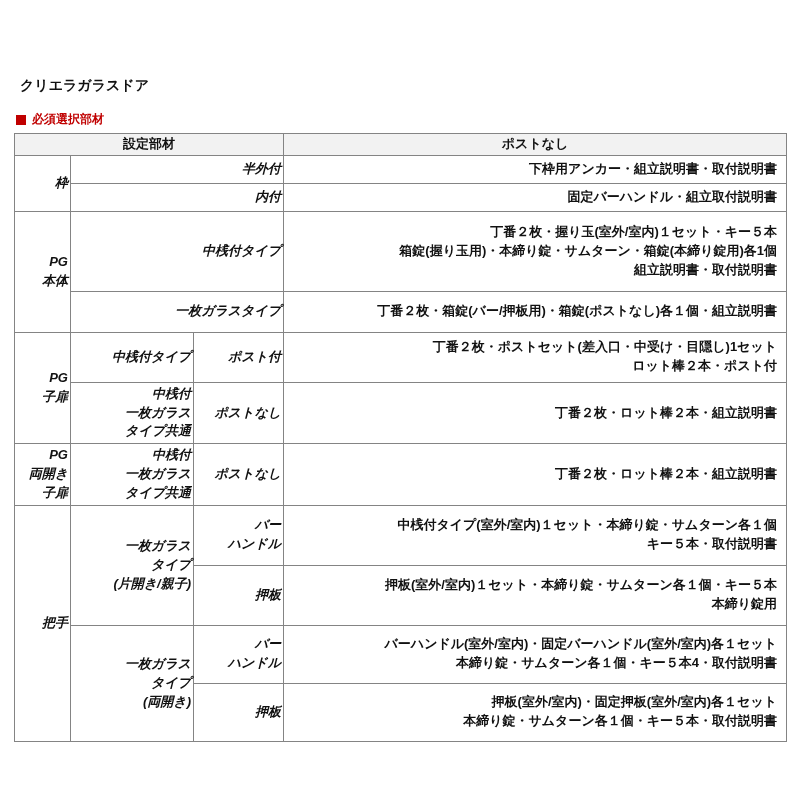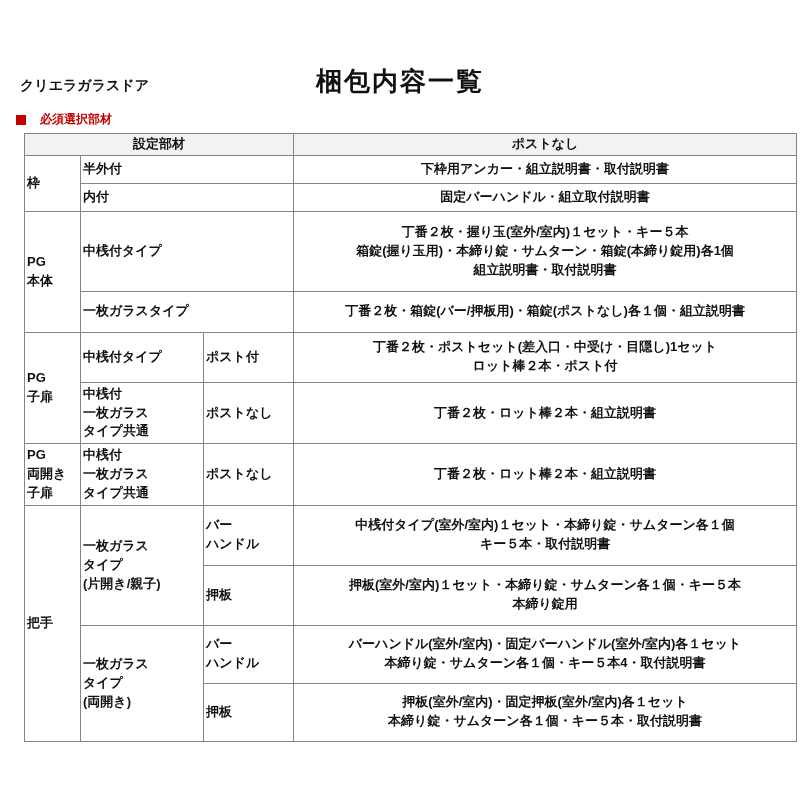--- a/index.html
+++ b/index.html
@@ -16,58 +16,57 @@
     position: absolute; left: 20px; top: 77px;
     font-size: 14px; font-weight: bold;
   }
   .doc-title {
     position: absolute; left: 0; top: 64px; width: 100%;
     text-align: center;
     font-size: 26px; font-weight: bold; letter-spacing: 2px;
   }
   .legend {
     position: absolute; left: 16px; top: 111px;
-    display: flex; align-items: center; gap: 14px;
+    display: flex; align-items: center; gap: 6px;
     color: var(--accent-red, #c00000);
     font-size: 12px; font-weight: bold;
   }
   .legend-square {
     width: 10px; height: 10px; display: inline-block;
     background: var(--accent-red, #c00000);
   }
 
   table.pack-table {
-    position: absolute; left: 24px; top: 133px;
+    position: absolute; left: 14px; top: 133px;
     width: 772px;
     border-collapse: collapse; table-layout: fixed;
   }
   .pack-table th, .pack-table td {
     border: 1px solid var(--border, #848484);
     font-size: 13px; font-weight: bold; line-height: 1.45;
   }
   .pack-table th {
     background: var(--header-bg, #f2f2f2);
     text-align: center; vertical-align: middle;
   }
   td.grp, td.typ, td.sub {
-    text-align: left; vertical-align: middle;
-    white-space: pre-line; padding: 2px;
+    text-align: right; vertical-align: middle;
+    white-space: pre-line; padding: 2px; font-style: italic;
   }
   td.cnt {
-    text-align: center; vertical-align: middle;
+    text-align: right; vertical-align: middle;
     white-space: pre-line; padding: 4px 9px;
   }
 </style>
 </head>
 <body>
 
 <div class="page">
 
   <div class="product-name">クリエラガラスドア</div>
-  <h1 class="doc-title">梱包内容一覧</h1>
 
   <div class="legend">
     <span class="legend-square"></span>
     <span>必須選択部材</span>
   </div>
 
   <table class="pack-table">
     <colgroup>
       <col style="width:56px">
       <col style="width:123px">

